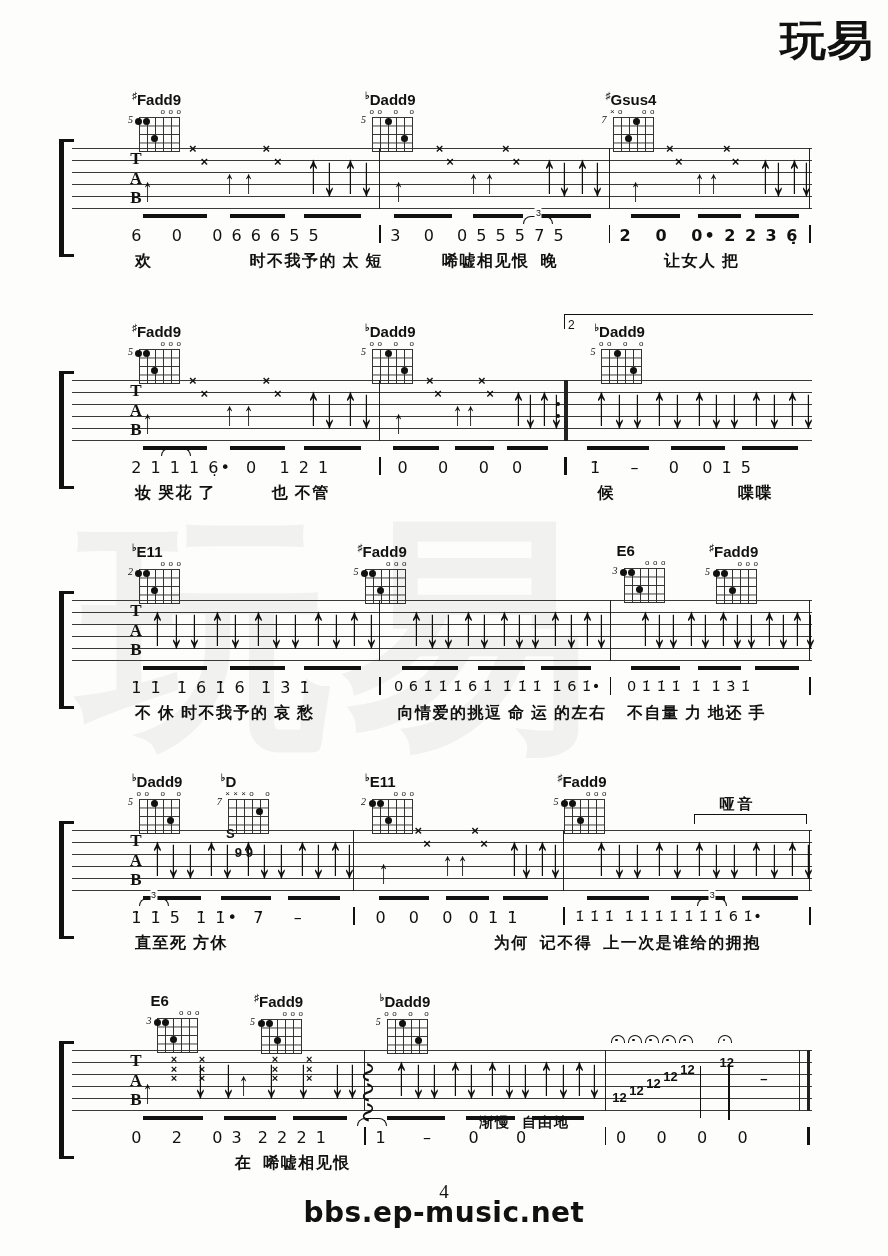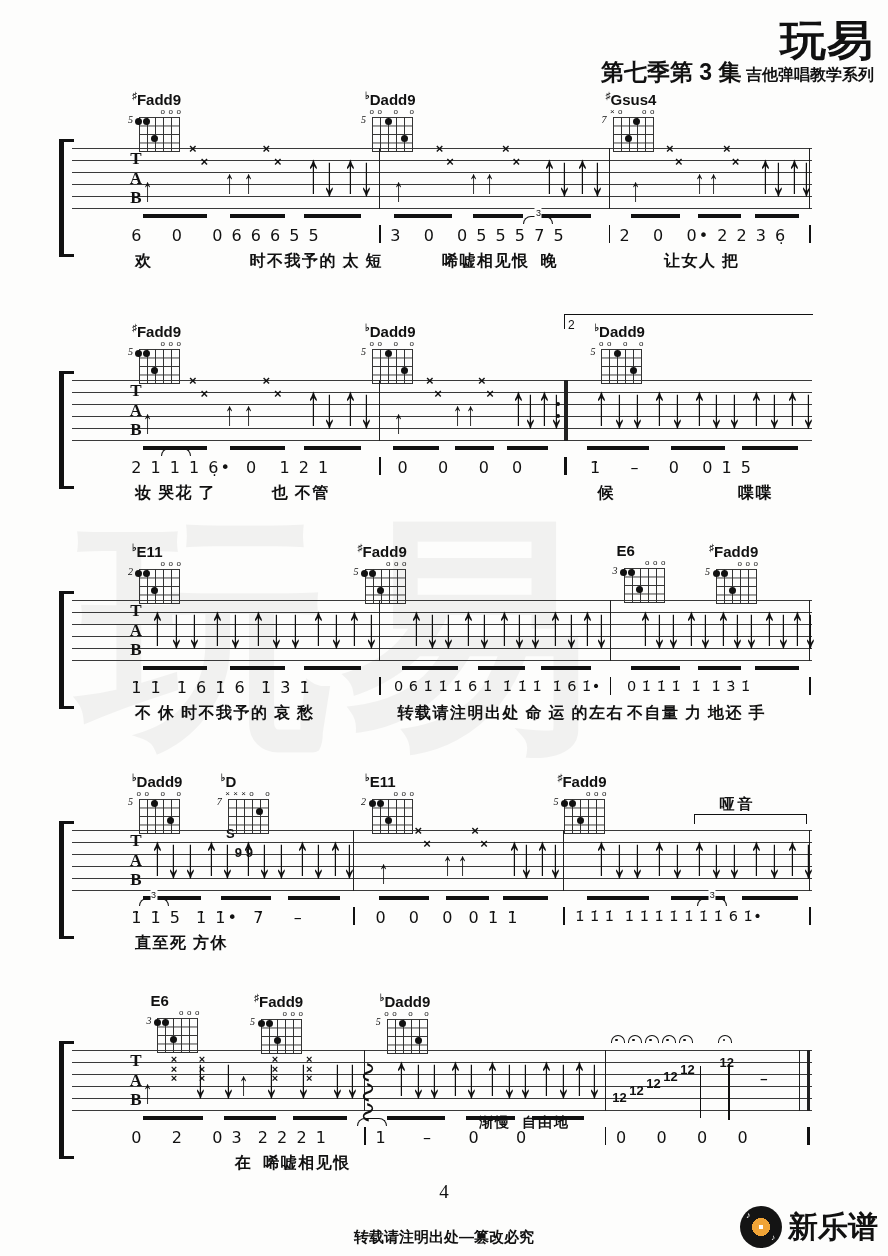--- a/index.html
+++ b/index.html
@@ -84,24 +84,20 @@
         background:radial-gradient(circle,#fff 0 2.5px,#f0a437 2.5px 9px,#141414 9px 21px);}
   .disc::before{content:"♪";position:absolute;left:6px;top:4px;color:#fff;font-size:9px;}
   .disc::after{content:"♪";position:absolute;right:7px;bottom:6px;color:#fff;font-size:8px;}
   .brandtxt{font-size:30px;font-weight:900;}
 </style>
 </head>
 <body>
 
 <div class="page">
   <div class="logo">玩易</div>
-  <div class="sub">
-    <span class="ep">第七季第 3 集</span>
-    <span class="series">吉他弹唱教学系列</span>
-  </div>
 
   <div class="watermark">玩易</div>
 
   <div id="systems">
       <div class="system" style="top: 148px;">
         <div class="bracket"></div>
         <div class="staff"></div>
         <div class="tabL">T<br>A<br>B</div>
         <div class="bl" style="left: 41.5%;"></div>
         <div class="bl" style="left: 72.5%;"></div>
@@ -182,21 +178,21 @@
             <span class="cmk" style="left: -2.5px;">×</span>
             <span class="cdot" style="left: 20.5px; top: 0.75px;"></span>
             <span class="cdot" style="left: 12.5px; top: 17.75px;"></span>
           </div>
         </div>
         <div class="tuplet" style="left: 61%;">
           <i>3</i>
         </div>
         <span class="meas" style="left: 8%;">6    0    0 6 6 6 5 5</span>
         <span class="meas" style="left: 43%;">3   0   0 5 5 5 7 5</span>
-        <span class="meas" style="left: 74%;">2   0   0• 2 2 3 6̣</span>
+        <span class="meas" style="left: 74%; font-weight: bold;">2   0   0• 2 2 3 6̣</span>
         <div class="numtick" style="left: 41.5%;"></div>
         <div class="numtick" style="left: 72.5%;"></div>
         <div class="numtick" style="left: 99.6%;"></div>
         <span class="lyr" style="left: 8.5%;">欢</span>
         <span class="lyr" style="left: 24%;">时不我予的 太 短</span>
         <span class="lyr" style="left: 50%;">唏嘘相见恨  晚</span>
         <span class="lyr" style="left: 80%;">让女人 把</span>
       </div>
       <div class="system" style="top: 380px;">
         <div class="bracket"></div>
@@ -397,21 +393,21 @@
             <span class="cdot" style="left: 12.5px; top: 17.75px;"></span>
           </div>
         </div>
         <span class="meas" style="left: 8%;">1̇ 1̇  1̇ 6 1̇ 6  1̇ 3̇ 1̇</span>
         <span class="meas tight" style="left: 43.5%;">0 6 1̇ 1̇ 1̇ 6 1̇  1̇ 1̇ 1̇  1̇ 6 1̇•</span>
         <span class="meas tight" style="left: 75%;">0 1̇ 1̇ 1̇  1̇  1̇ 3̇ 1̇</span>
         <div class="numtick" style="left: 41.5%;"></div>
         <div class="numtick" style="left: 72.7%;"></div>
         <div class="numtick" style="left: 99.6%;"></div>
         <span class="lyr" style="left: 8.5%;">不 休 时不我予的 哀 愁</span>
-        <span class="lyr" style="left: 44%;">转载请注明出处 命 运 的左右</span>
+        <span class="lyr" style="left: 44%;">向情爱的挑逗 命 运 的左右</span>
         <span class="lyr" style="left: 75%;">不自量 力 地还 手</span>
       </div>
       <div class="system" style="top: 830px;">
         <div class="bracket"></div>
         <div class="staff"></div>
         <div class="tabL">T<br>A<br>B</div>
         <div class="bl" style="left: 38%;"></div>
         <div class="bl" style="left: 66.4%;"></div>
         <div class="bl" style="left: 99.6%;"></div>
         <span class="mark m-up" style="left: 9.56%;">↑</span>
@@ -516,20 +512,21 @@
         <div class="tuplet" style="left: 84.5%;">
           <i>3</i>
         </div>
         <span class="meas" style="left: 8%;">1̇ 1̇ 5  1̇ 1̇•  7̇    –</span>
         <span class="meas" style="left: 41%;">0   0   0  0 1̇ 1̇</span>
         <span class="meas tight" style="left: 68%;">1̇ 1̇ 1̇  1̇ 1̇ 1̇ 1̇ 1̇ 1̇ 1̇ 6 1̇•</span>
         <div class="numtick" style="left: 38%;"></div>
         <div class="numtick" style="left: 66.4%;"></div>
         <div class="numtick" style="left: 99.6%;"></div>
         <span class="lyr" style="left: 8.5%;">直至死 方休</span>
+        <span class="lyr" style="left: 57%;">为何  记不得  上一次是谁给的拥抱</span>
       </div>
       <div class="system" style="top: 1050px;">
         <div class="bracket"></div>
         <div class="staff"></div>
         <div class="tabL">T<br>A<br>B</div>
         <div class="bl" style="left: 39.5%;"></div>
         <div class="bl" style="left: 72%;"></div>
         <div class="bl thick" style="left: 99.3%;"></div>
         <div class="bl" style="left: 98.3%;"></div>
         <span class="mark m-low" style="left: 9%;">↑</span>
@@ -620,18 +617,14 @@
         <span class="meas" style="left: 73.5%;">0    0    0    0</span>
         <div class="numtick" style="left: 39.5%;"></div>
         <div class="numtick" style="left: 72%;"></div>
         <div class="numtick thick" style="left: 99.3%;"></div>
         <span class="lyr" style="left: 22%;">在  唏嘘相见恨</span>
         <span class="tempo" style="left: 55%;">渐慢  自由地</span>
       </div>
     </div>
 
   <div class="pageno">4</div>
-  <div class="notice">转载请注明出处—篡改必究</div>
-  <div class="brand2">
-    <span class="disc"></span>
-    <span class="brandtxt">新乐谱</span>
-  </div>
+  <div class="site">bbs.ep-music.net</div>
 </div>
 
 </body></html>

